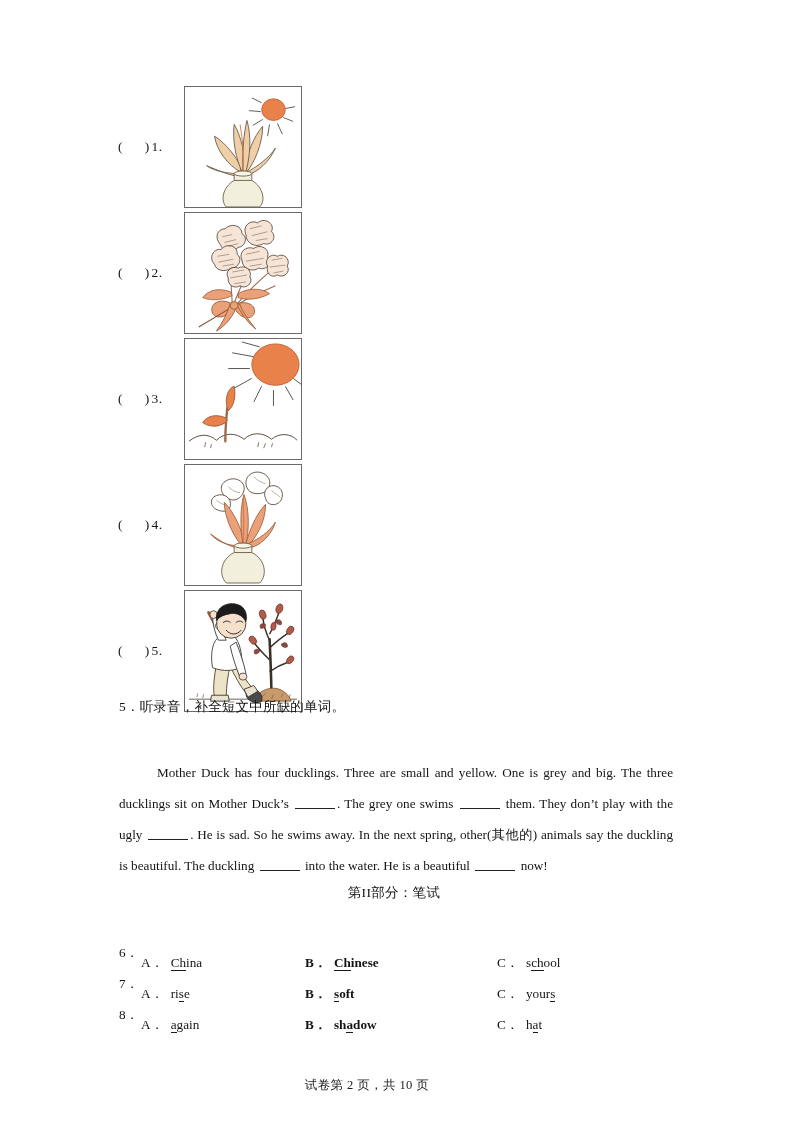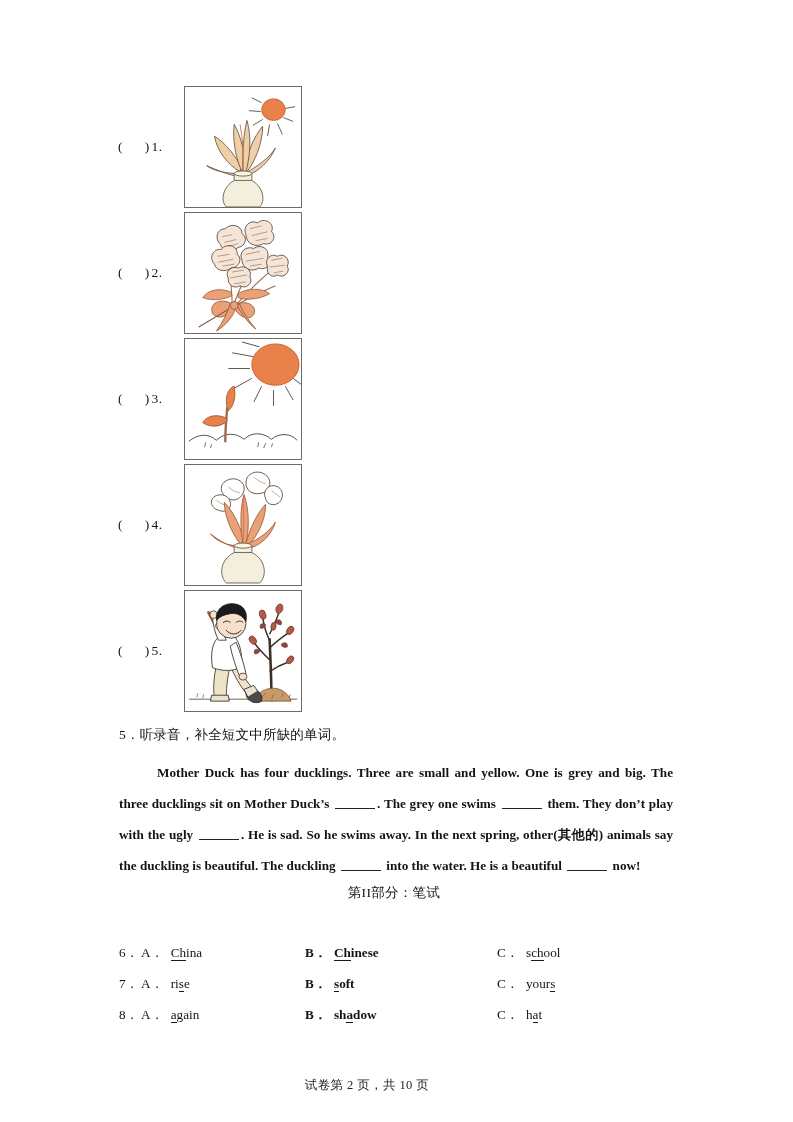--- a/index.html
+++ b/index.html
@@ -54,39 +54,38 @@
     box-sizing: border-box;
     position: relative;
     overflow: hidden;
   }
   .pic-frame svg { display: block; width: 100%; height: 100%; }
 
   
   .section5-title {
     position: absolute;
     left: 119px;
-    top: 726px;
+    top: 698px;
     font-size: 13.5px;
     font-family: "Liberation Serif", "DejaVu Serif", serif;
     letter-spacing: 0.2px;
     color: #141414;
   }
 
   .passage {
     position: absolute;
     left: 119px;
     top: 757px;
     width: 554px;
     font-size: 13.2px;
     line-height: 31px;
     text-align: justify;
     text-indent: 38px;
     color: #141414;
     font-family: "Liberation Serif", "DejaVu Serif", serif;
-    font-weight: bold;
   }
   .passage .blank {
     display: inline-block;
     width: 40px;
     border-bottom: 1.1px solid #222;
     vertical-align: -1px;
     margin: 0 2px;
   }
 
   .part-heading {
@@ -121,21 +120,21 @@
     font-size: 13.2px;
     color: #141414;
     white-space: nowrap;
   }
   .mc-num {
     display: inline-block;
     width: 22px;
   }
   .mc-opt {
     position: absolute;
-    top: 0;
+    top: 10px;
     text-align: center;
   }
   .mc-opt.a { left: 22px; }
   .mc-opt.b { left: 186px; font-weight: bold; }
   .mc-opt.c { left: 378px; }
   .mc-letter { margin-right: 7px; }
   .mc-word u {
     text-decoration: none;
     border-bottom: 1px solid #1a1a1a;
   }

